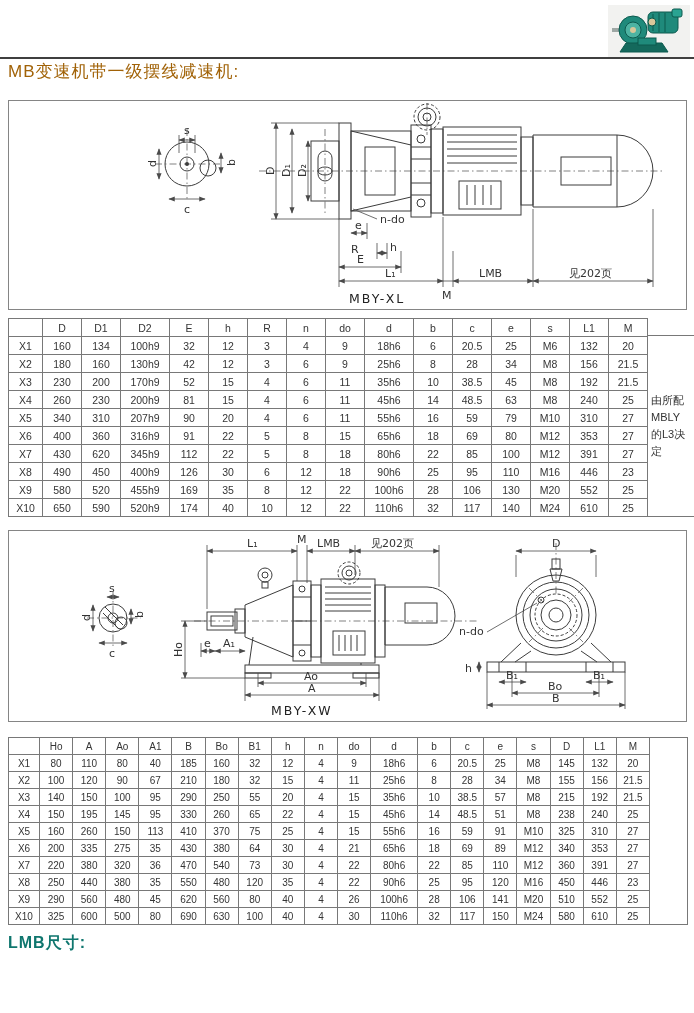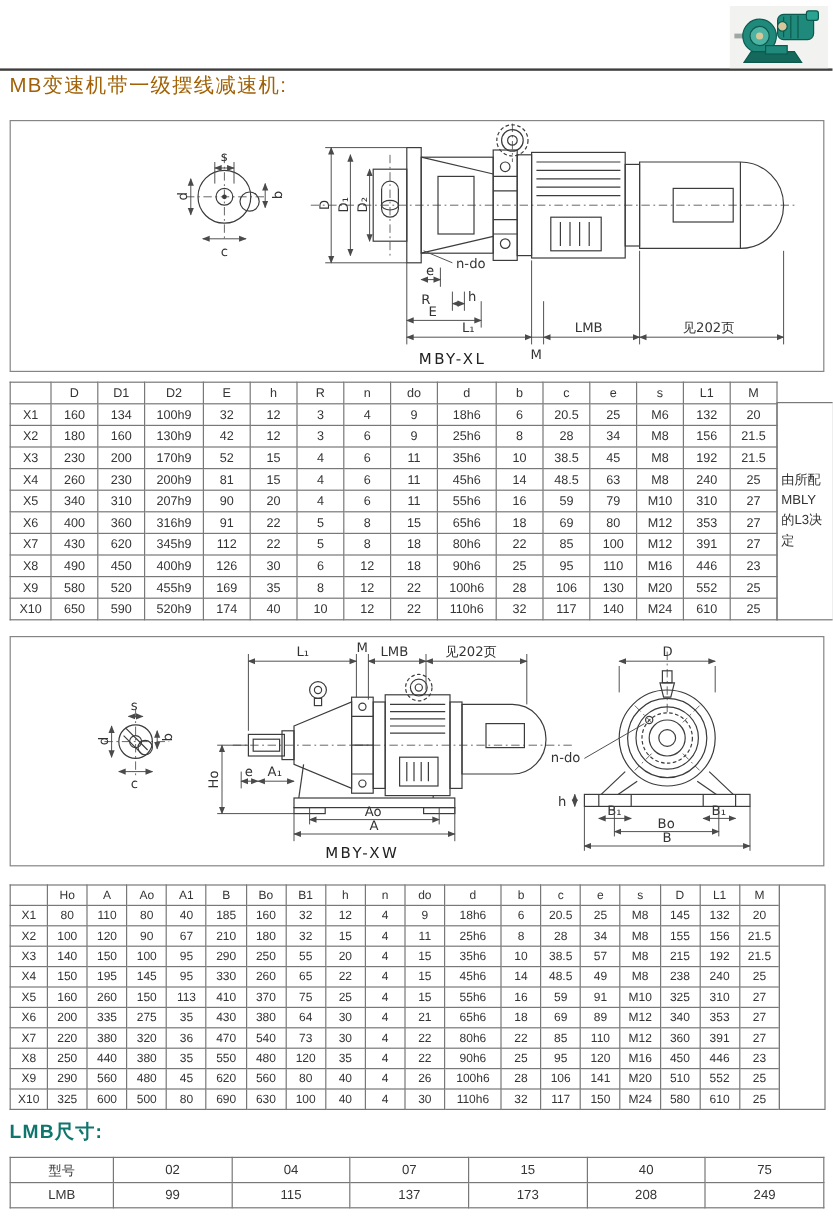--- a/index.html
+++ b/index.html
@@ -639,21 +639,21 @@
             <td>95</td>
             <td>330</td>
             <td>260</td>
             <td>65</td>
             <td>22</td>
             <td>4</td>
             <td>15</td>
             <td>45h6</td>
             <td>14</td>
             <td>48.5</td>
-            <td>49</td>
+            <td>51</td>
             <td>M8</td>
             <td>238</td>
             <td>240</td>
             <td>25</td>
           </tr>
           <tr>
             <td>X5</td>
             <td>160</td>
             <td>260</td>
             <td>150</td>
@@ -777,36 +777,14 @@
             <td>580</td>
             <td>610</td>
             <td>25</td>
           </tr>
         </tbody>
     </table>
     <div class="spacer"></div>
   </div>
 
   <div class="lmb-title">LMB尺寸:</div>
-  <table class="t3">
-    <tbody>
-        <tr>
-          <td>型号</td>
-          <td>02</td>
-          <td>04</td>
-          <td>07</td>
-          <td>15</td>
-          <td>40</td>
-          <td>75</td>
-        </tr>
-        <tr>
-          <td>LMB</td>
-          <td>99</td>
-          <td>115</td>
-          <td>137</td>
-          <td>173</td>
-          <td>208</td>
-          <td>249</td>
-        </tr>
-      </tbody>
-  </table>
 
 </div>
 
 </body></html>

